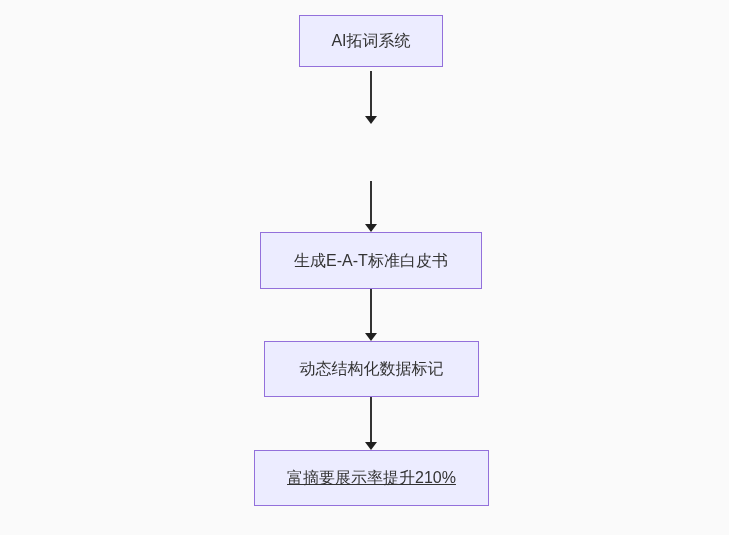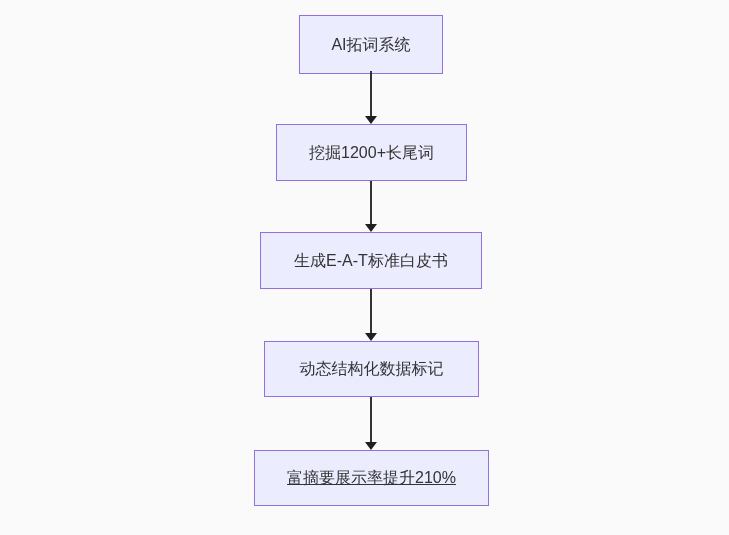--- a/index.html
+++ b/index.html
@@ -45,27 +45,24 @@
     border-left: 6px solid transparent;
     border-right: 6px solid transparent;
     border-top: 8px solid #1f1f1f;
   }
 </style>
 </head>
 <body>
 
 <div class="canvas">
 
-  <div class="node" style="left:299px; top:15px; width:144px; height:59px;">
+  <div class="node" style="left:299px; top:15px; width:144px; height:52px;">
     <span>AI拓词系统</span>
   </div>
 
-  <div class="node" style="left:276px; top:124px; width:191px; height:57px;">
-    <span>挖掘1200+长尾词</span>
-  </div>
 
   <div class="node" style="left:264px; top:341px; width:215px; height:56px;">
     <span>动态结构化数据标记</span>
   </div>
 
   <div class="node" style="left:260px; top:232px; width:222px; height:57px;">
     <span>生成E-A-T标准白皮书</span>
   </div>
 
   <div class="node" style="left:254px; top:450px; width:235px; height:56px;text-decoration:underline;">

